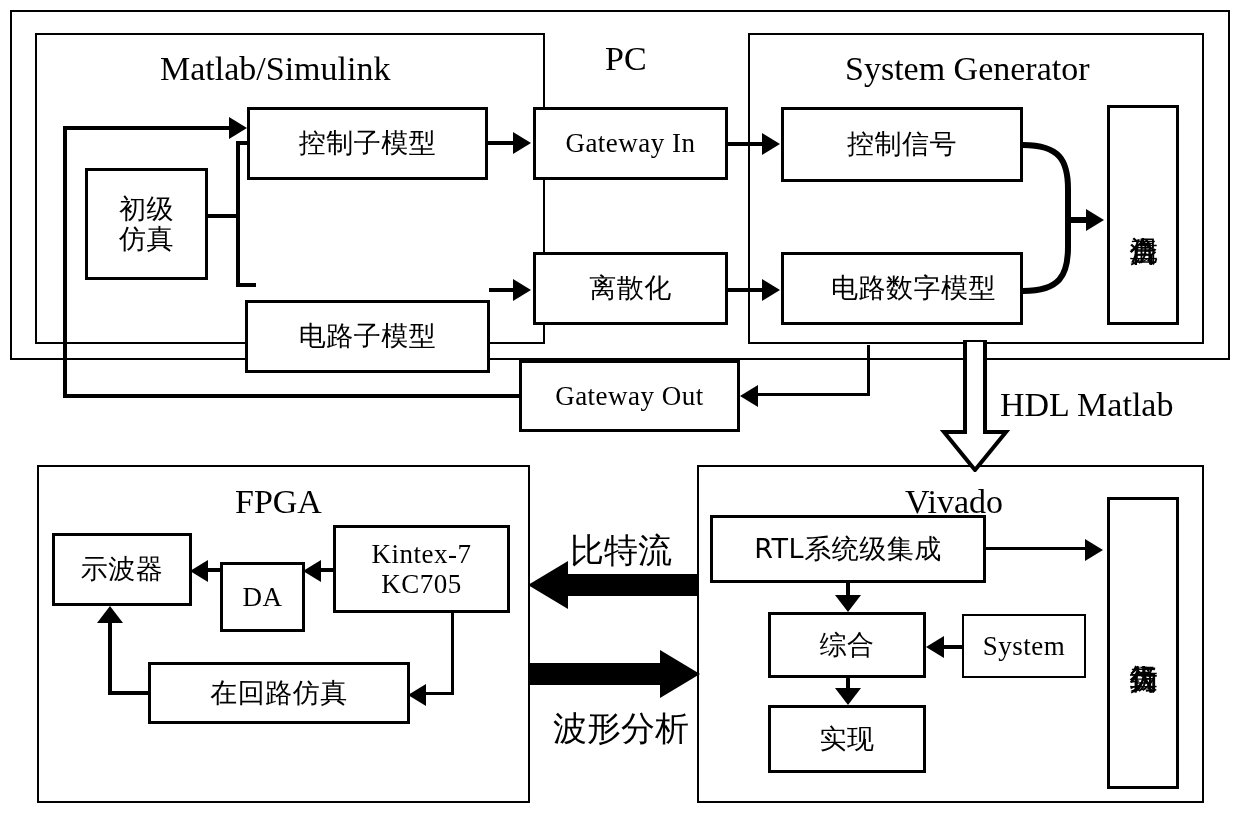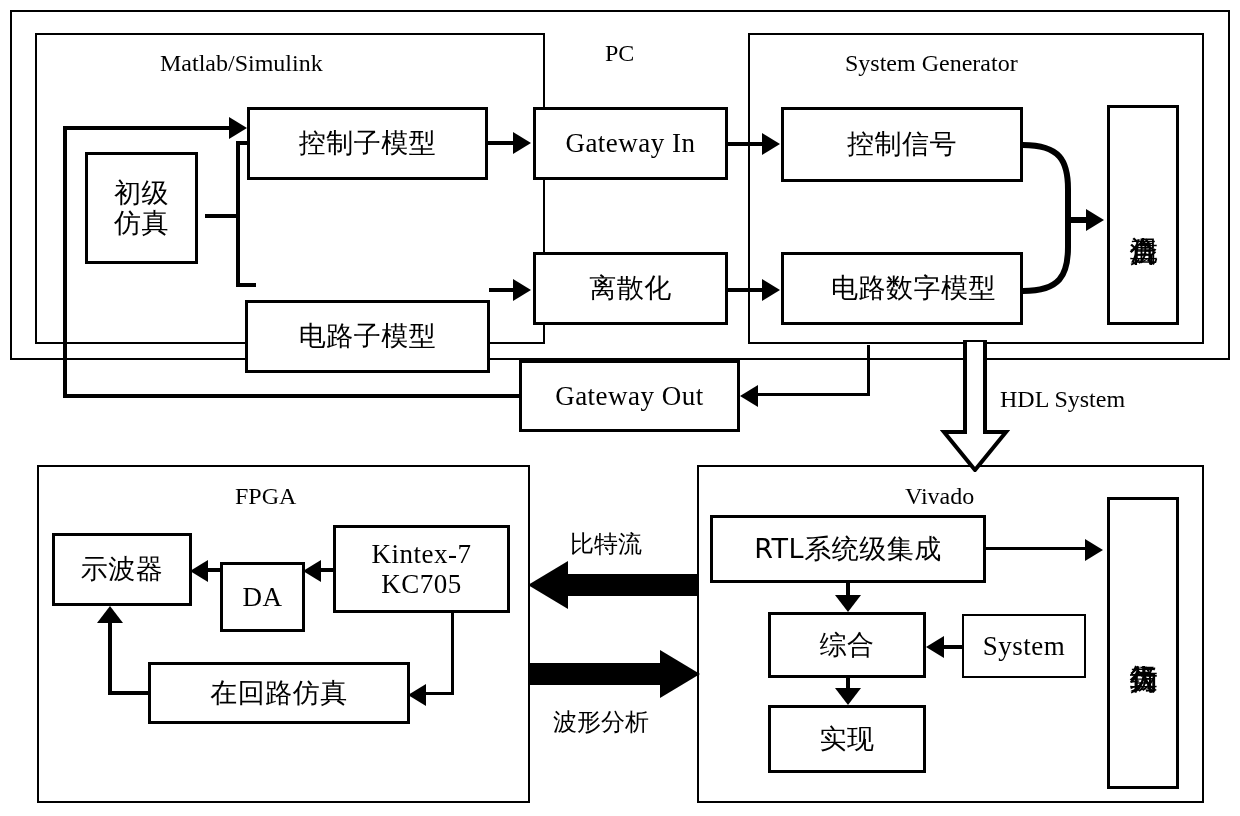--- a/index.html
+++ b/index.html
@@ -55,21 +55,21 @@
     justify-content: center;
     font-family: "DejaVu Sans", "Liberation Sans", sans-serif;
     font-size: 28px;
     line-height: 1.38;
     z-index: 6;
   }
 
   
   .caption {
     position: absolute;
-    font-size: 24px;
+    font-size: 34px;
     white-space: nowrap;
     z-index: 7;
     background: transparent;
   }
   .caption.cn { font-family: "DejaVu Sans", "Liberation Sans", sans-serif; }
   .caption.lat { font-family: "Liberation Serif", "DejaVu Serif", serif; }
 
   
   .hline, .vline {
     position: absolute;
@@ -111,21 +111,21 @@
   <div class="frame" style="left:10px; top:10px; width:1220px; height:350px;"></div>
 
   <div class="frame" style="left:35px; top:33px; width:510px; height:311px;"></div>
   <div class="caption lat" style="left:160px; top:50px;">Matlab/Simulink</div>
 
   <div class="caption lat" style="left:605px; top:40px;">PC</div>
 
   <div class="frame" style="left:748px; top:33px; width:456px; height:311px;"></div>
   <div class="caption lat" style="left:845px; top:50px;">System Generator</div>
 
-  <div class="box" style="left:85px; top:152px; width:113px; height:112px;">
+  <div class="box" style="left:85px; top:168px; width:123px; height:112px;">
     <span class="cn" style="display:block; width:60px;">初级仿真</span>
   </div>
 
   <div class="box" style="left:247px; top:107px; width:241px; height:73px;">
     <span class="cn">控制子模型</span>
   </div>
 
   <div class="box" style="left:245px; top:252px; width:245px; height:73px;margin-top:48px;">
     <span class="cn">电路子模型</span>
   </div>
@@ -225,21 +225,21 @@
   </svg>
   <div class="ar ar-r" style="left:1086px; top:209px;"></div>
 
   <div class="vline" style="left:867px; top:345px; width:3px; height:51px;"></div>
   <div class="hline" style="left:755px; top:393px; width:114px; height:3px;"></div>
   <div class="ar ar-l" style="left:740px; top:385px;"></div>
 
   <svg class="hollow-arrow" width="78" height="132" style="left:936px; top:340px;" viewBox="0 0 78 132">
     <path d="M 29 0 L 49 0 L 49 92 L 70 92 L 39 130 L 8 92 L 29 92 Z" fill="#ffffff" stroke="#000" stroke-width="4" stroke-linejoin="miter"></path>
   </svg>
-  <div class="caption lat" style="left:1000px; top:386px;">HDL System</div>
+  <div class="caption lat" style="left:1000px; top:386px;">HDL Matlab</div>
 
   <div class="hline" style="left:205px; top:568px; width:16px;"></div>
   <div class="ar ar-l" style="left:190px; top:560px;"></div>
 
   <div class="hline" style="left:318px; top:568px; width:18px;"></div>
   <div class="ar ar-l" style="left:303px; top:560px;"></div>
 
   <div class="vline" style="left:451px; top:612px; width:3px; height:82px;"></div>
   <div class="hline" style="left:424px; top:692px; width:30px; height:3px;"></div>
   <div class="ar ar-l" style="left:408px; top:684px;"></div>

